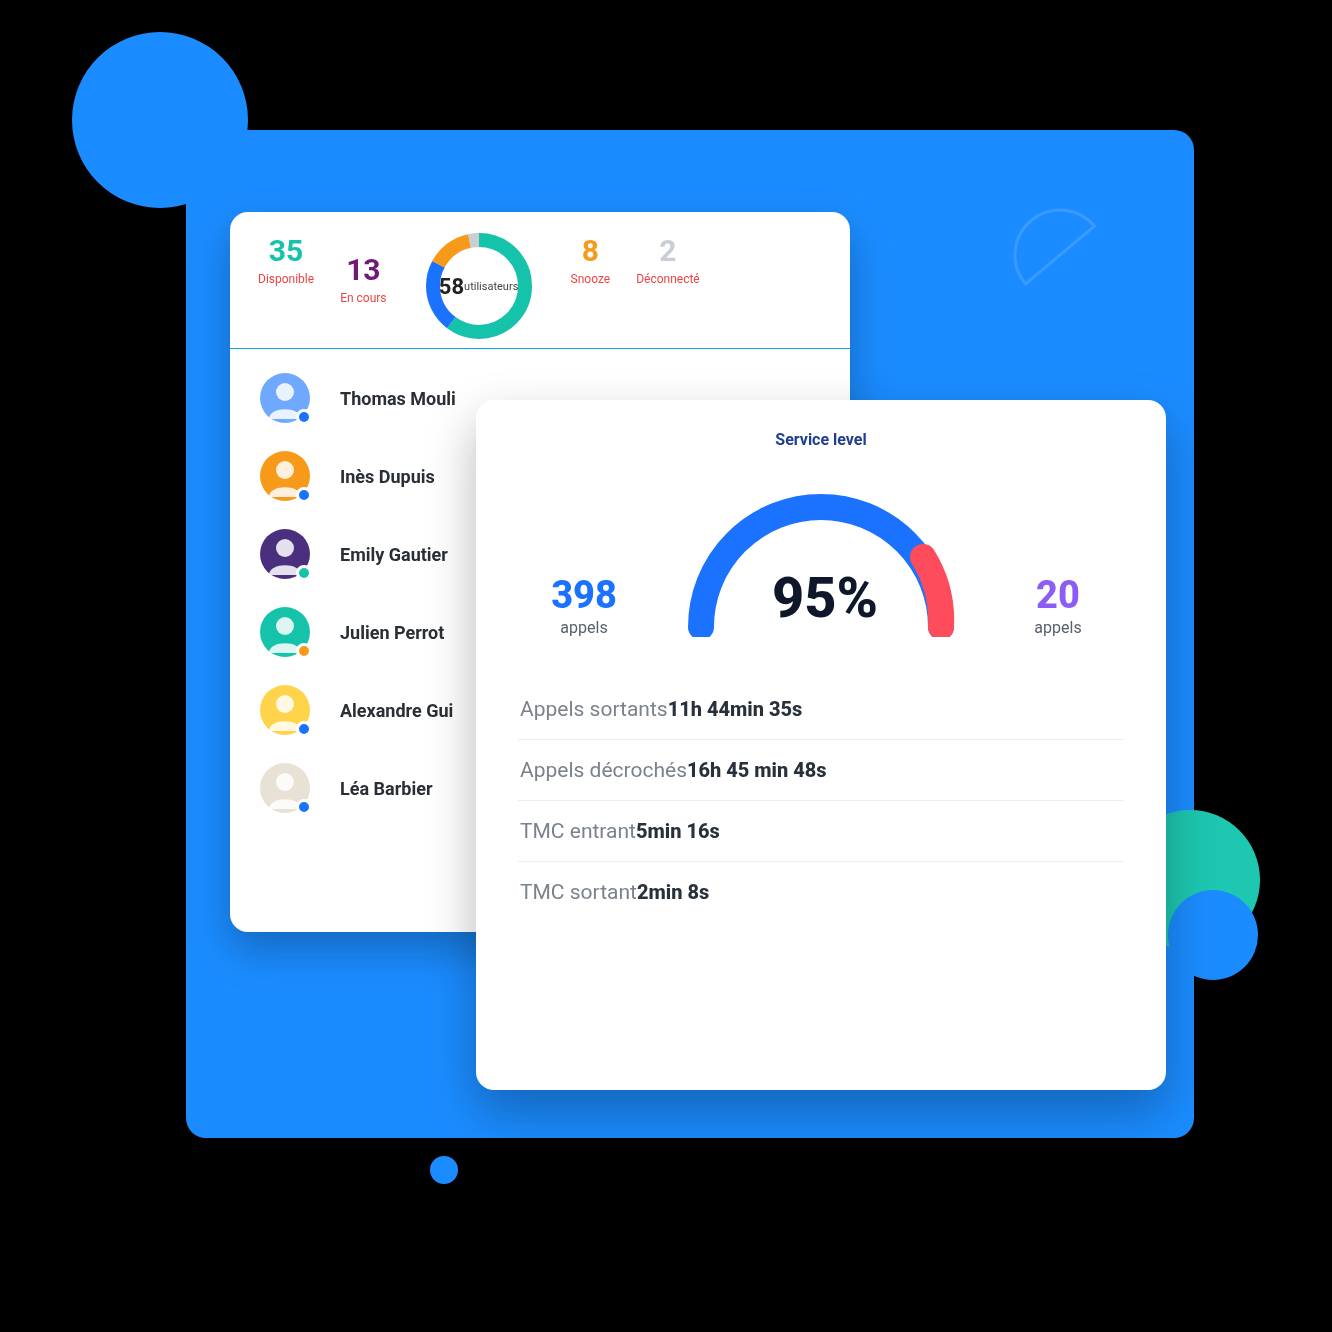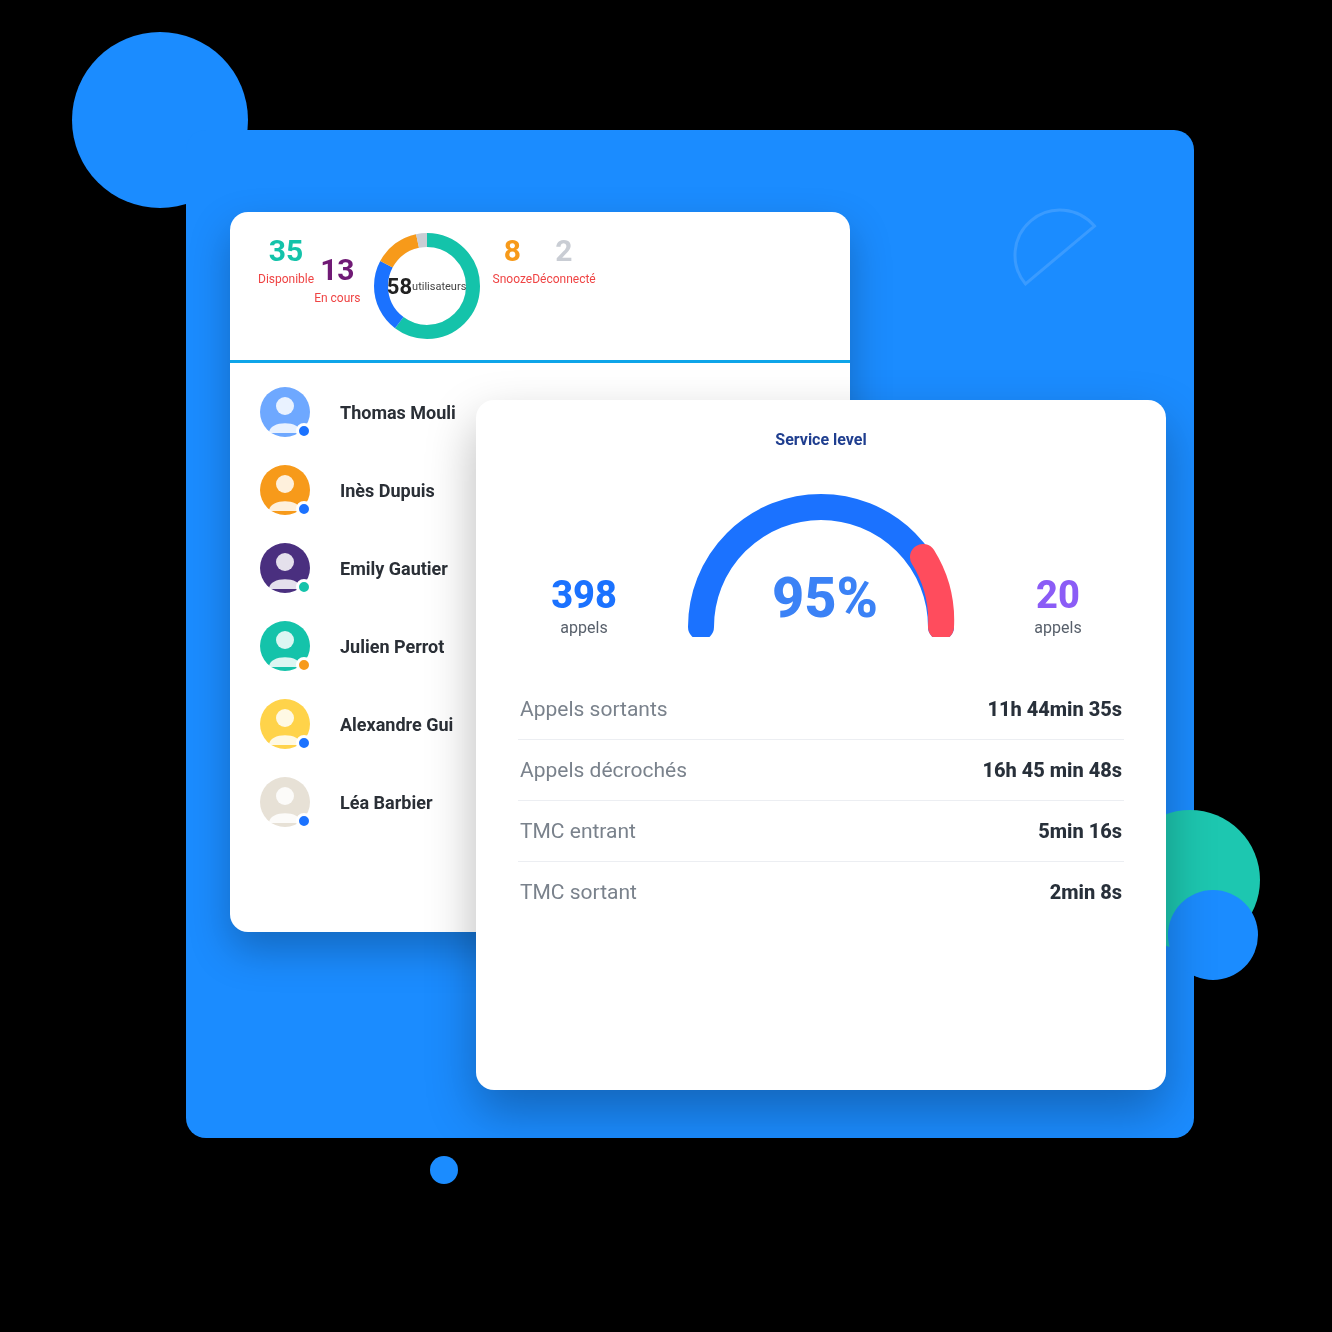--- a/index.html
+++ b/index.html
@@ -13,21 +13,21 @@
   .circle-right-blue { position: absolute; left: 1168px; top: 890px; width: 90px; height: 90px; background: #1b8cff; border-radius: 50%; }
   .circle-bottom-small { position: absolute; left: 430px; top: 1156px; width: 28px; height: 28px; background: #1b8cff; border-radius: 50%; }
   .half-circle-outline { position: absolute; left: 1010px; top: 205px; width: 100px; height: 100px; }
 
   
   .card-users {
     position: absolute; left: 230px; top: 212px; width: 620px; height: 720px;
     background: #fff; border-radius: 18px; box-shadow: 0 18px 40px rgba(0,0,0,.25);
     overflow: hidden;
   }
-  .users-header { display: flex; align-items: flex-start; padding: 24px 28px 18px; border-bottom: 3px solid #0ea5e9; }
+  .users-header { display: flex; align-items: flex-start; padding: 24px 28px 6px; border-bottom: 1px solid #0ea5e9; gap: 26px; }
   .stat { text-align: center; }
   .stat .num { font-size: 30px; font-weight: 700; line-height: 1; }
   .stat .lbl { font-size: 12px; color: #ef4444; margin-top: 6px; }
   .stat.disponible .num { color: #14c3aa; }
   .stat.encours .num   { color: #701a75; margin-top: 19px; }
   .stat.snooze  .num   { color: #f79a1a; }
   .stat.deconn  .num   { color: #c9cdd4; }
 
   .ring-wrap { position: relative; width: 112px; height: 112px; margin: -6px 10px 0; }
   .ring-center { position: absolute; inset: 0; display: flex; flex-direction: row; align-items: center; justify-content: center; }
@@ -51,24 +51,24 @@
     padding: 30px 42px 28px;
   }
   .svc-title { text-align: center; font-size: 16px; font-weight: 700; color: #1f3e8f; margin-bottom: 8px; }
   .svc-top { display: flex; align-items: flex-end; justify-content: space-between; padding: 0 6px 6px; }
   .svc-side { text-align: center; width: 120px; }
   .svc-side .big { font-size: 38px; font-weight: 800; line-height: 1; }
   .svc-side .sub { font-size: 16px; color: #58606b; margin-top: 4px; }
   .svc-left .big  { color: #1b72ff; text-align: center; }
   .svc-right .big { color: #8b5cf6; }
   .gauge-wrap { position: relative; width: 320px; height: 180px; }
-  .gauge-pct { position: absolute; left: 8px; right: 0; bottom: 6px; text-align: center; font-size: 56px; font-weight: 800; color: #3b82f6; }
+  .gauge-pct { position: absolute; left: 8px; right: 0; bottom: 6px; text-align: center; font-size: 56px; font-weight: 800; color: #0f172a; }
 
   .metrics { margin-top: 36px; }
-  .metric-row { display: flex; justify-content: space-between; align-items: center; padding: 18px 2px; border-top: 1px solid #eceef2; }
+  .metric-row { display: flex; align-items: center; padding: 18px 2px; border-top: 1px solid #eceef2; }
   .metric-row:first-child { border-top: none; }
   .metric-label { font-size: 21px; color: #7a828c; }
   .metric-value { font-size: 20px; font-weight: 800; color: #28303a; }
 </style>
 </head>
 <body>
 
 <div class="stage">
   <div class="circle-topleft"></div>
   <div class="bg-square"></div>

